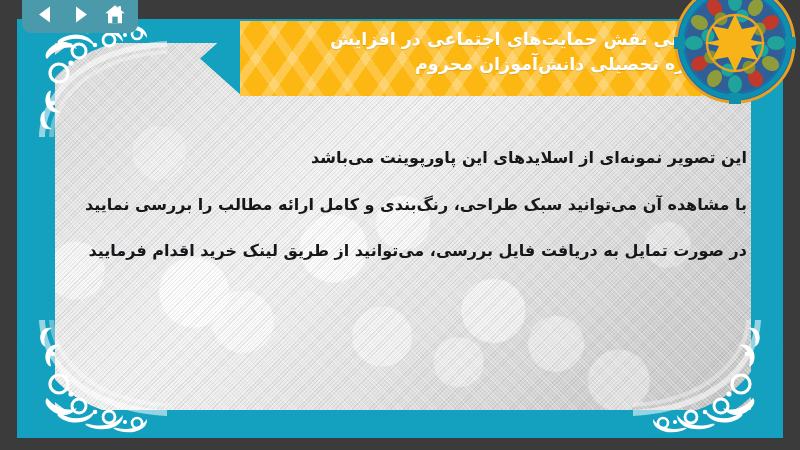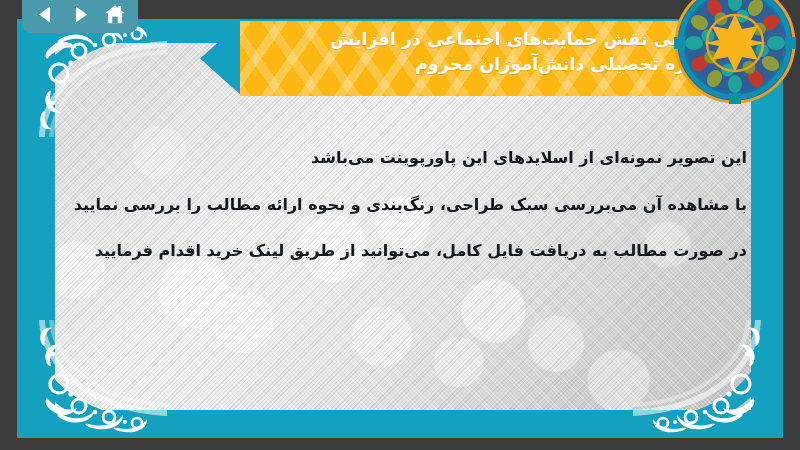--- a/index.html
+++ b/index.html
@@ -200,22 +200,22 @@
         <path d="M28,92 c-2,9 1,15 7,18 c-8,2 -14,-5 -11,-14 c1,-3 4,-5 4,-4 z"></path>
         <circle cx="54" cy="44" r="2.6"></circle>
         <circle cx="78" cy="26" r="2.3"></circle>
         <circle cx="108" cy="16" r="2.1"></circle>
         <circle cx="36" cy="84" r="2.3"></circle>
       </g>
     </svg>
 
     <div class="body-text">
       <p>این تصویر نمونه‌ای از اسلایدهای این پاورپوینت می‌باشد</p>
-      <p>با مشاهده آن می‌بررسی سبک طراحی، رنگ‌بندی و نحوه ارائه مطالب را بررسی نمایید</p>
-      <p>در صورت مطالب به دریافت فایل کامل، می‌توانید از طریق لینک خرید اقدام فرمایید</p>
+      <p>با مشاهده آن می‌توانید سبک طراحی، رنگ‌بندی و کامل ارائه مطالب را بررسی نمایید</p>
+      <p>در صورت تمایل به دریافت فایل بررسی، می‌توانید از طریق لینک خرید اقدام فرمایید</p>
     </div>
 
   </div>
 
   <div class="ribbon-wrap">
     <div class="ribbon-tip"></div>
     <div class="ribbon-body">
       <div class="ribbon-text">بررسی نقش حمایت‌های اجتماعی در افزایش
 انگیزه تحصیلی دانش‌آموزان محروم</div>
     </div>

